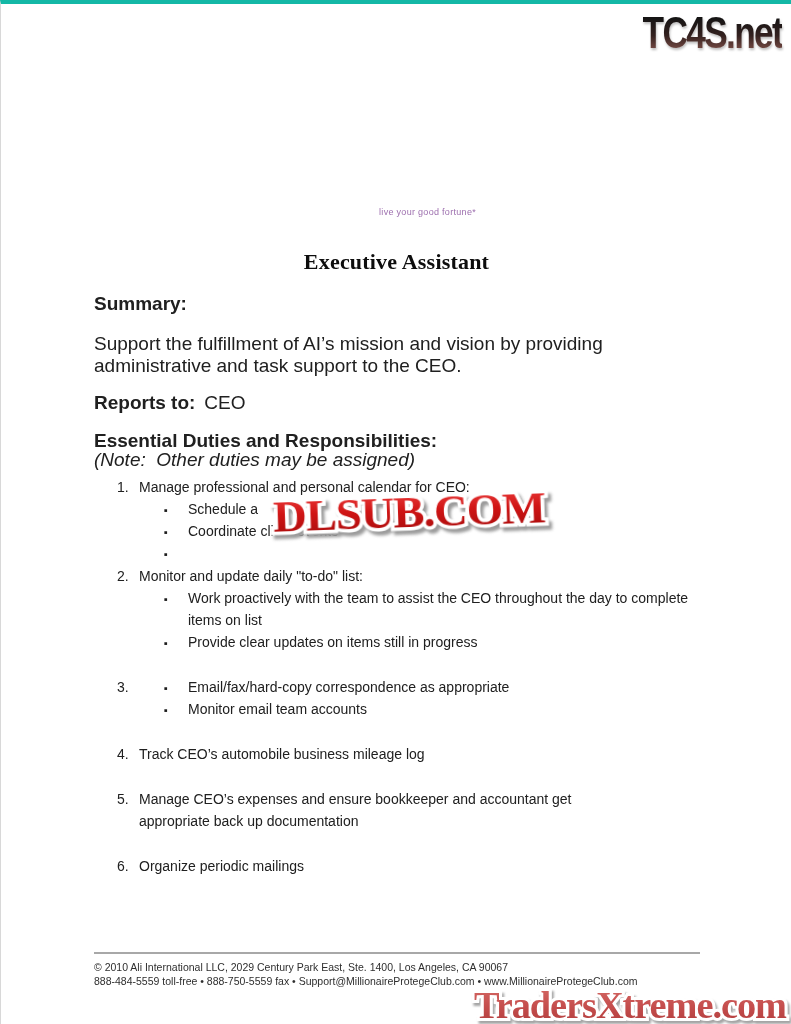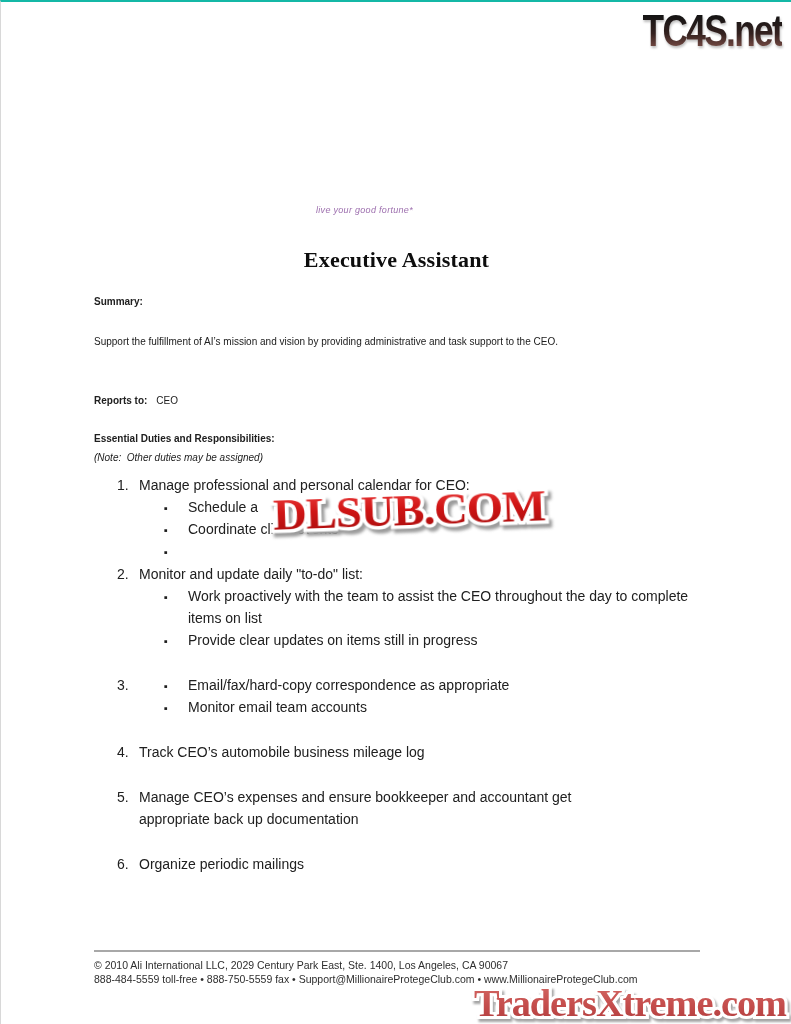--- a/index.html
+++ b/index.html
@@ -4,50 +4,49 @@
 <style>
   html,body{margin:0;padding:0;}
   body{
     width:791px;height:1024px;position:relative;overflow:hidden;
     background:#ffffff;
     font-family:"Liberation Sans",sans-serif;
     color:#202020;
   }
   .page{
     position:absolute;inset:0;
-    border-top:2px solid #14b8a6;border-left:1px solid #d8d8d8;
+    border-top:4px solid #14b8a6;border-left:1px solid #d8d8d8;
   }
   
   .wm-top{
     position:absolute;top:4px;right:9px;
     font-family:"Liberation Sans",sans-serif;
     font-weight:800;font-size:42px;letter-spacing:-2px;
     transform:scaleX(0.84) scaleY(1.04);transform-origin:right top;
     background:linear-gradient(180deg,#141414 18%,#33211f 55%,#8a574f 92%);
     -webkit-background-clip:text;background-clip:text;color:transparent;
     filter:drop-shadow(1px 2px 1px rgba(0,0,0,0.25));
     white-space:nowrap;
   }
   .wm-mid{position:absolute;left:258px;top:477px;}
   .wm-bot{position:absolute;left:466px;top:977px;}
   
   .logo-svg{position:absolute;left:330px;top:100px;}
   .tagline{
     position:absolute;left:315px;top:203px;width:160px;
-    text-align:left;font-size:9px;letter-spacing:0.3px;
+    text-align:right;font-size:9px;letter-spacing:0.3px;
     color:#9d6fae;
-    font-style:italic;
   }
   
   .doc-title{
     position:absolute;left:0;top:245px;width:791px;text-align:center;
     font-family:"Liberation Serif",serif;font-weight:700;font-size:22px;
     color:#0d0d0d;letter-spacing:0.2px;
   }
-  .t{position:absolute;font-size:10px;line-height:21.5px;}
+  .t{position:absolute;font-size:19px;line-height:21.5px;}
   .b{font-weight:700;}
   .i{font-style:italic;}
   .pre{white-space:pre-wrap;}
   .summary-h{left:93px;top:289px;}
   .summary-p{left:93px;top:329px;width:604px;}
   .reports{left:93px;top:388px;}
   .reports .val{margin-left:9px;font-weight:400;}
   .duties-h{left:93px;top:426px;}
   .duties-n{left:93px;top:445px;}
   .duties{

